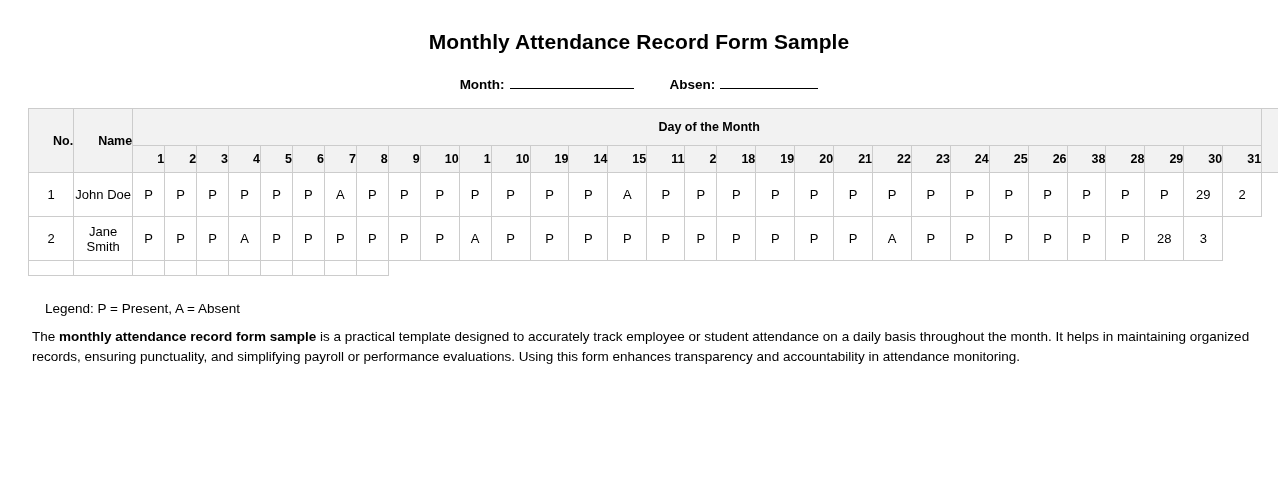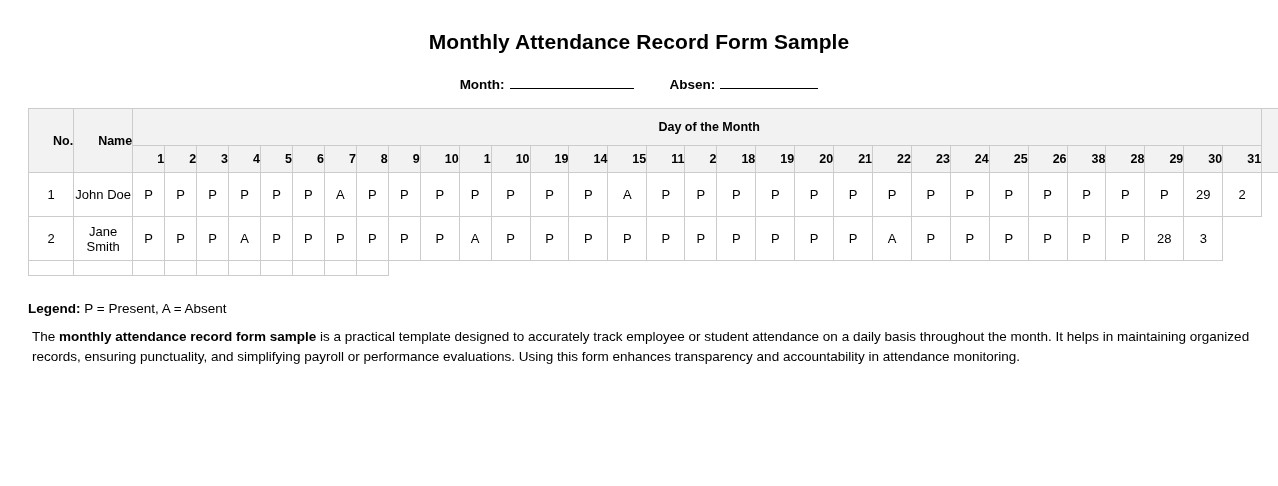--- a/index.html
+++ b/index.html
@@ -98,21 +98,21 @@
 
   tr.empty-row td { height: 14px; }
 
   
   .legend {
     margin-top: 24px;
     padding-left: 28px;
     font-size: 13.5px;
     line-height: 18px;
   }
-  .legend b { font-weight: bold; }
+  .legend b { font-weight: normal; margin-left: 17px; }
 
   
   .description {
     margin-top: 9px;
     padding-left: 32px;
     padding-right: 26px;
     font-size: 13.5px;
     line-height: 20px;
     text-align: left;
   }

